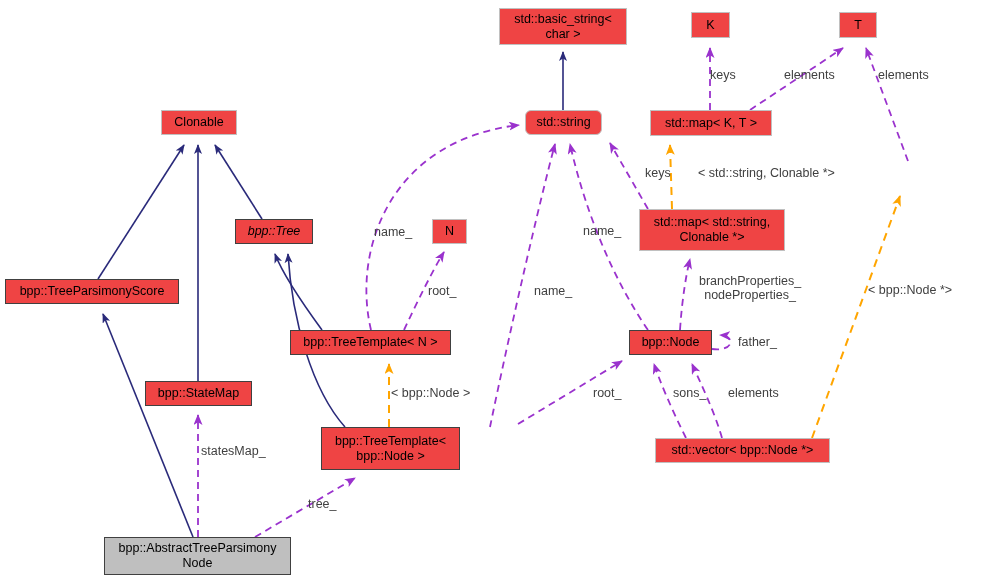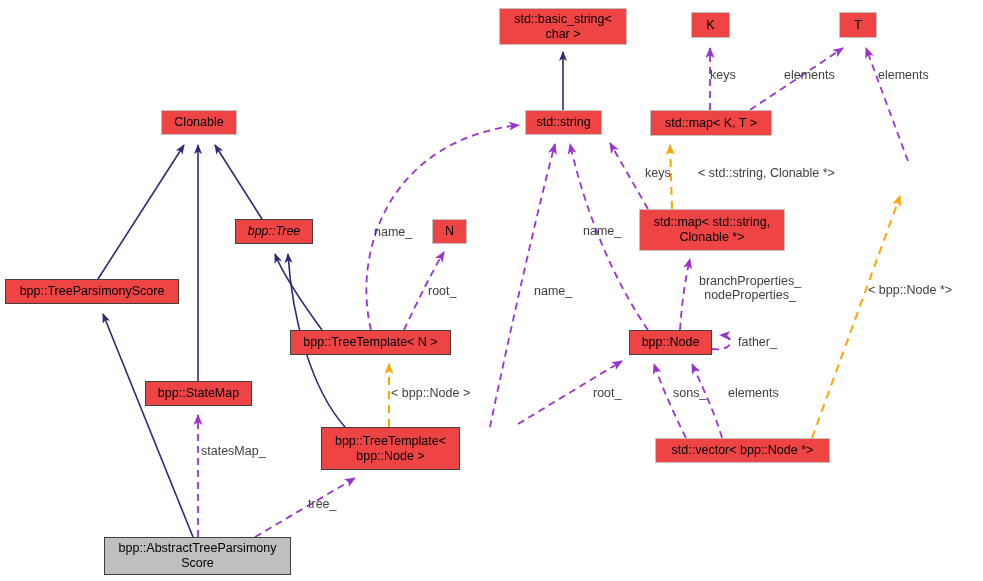--- a/index.html
+++ b/index.html
@@ -133,21 +133,21 @@
 
   <div class="node-box plain" style="left:499px; top:8px; width:128px; height:37px;">std::basic_string&lt;
 char &gt;</div>
 
   <div class="node-box plain" style="left:691px; top:12px; width:39px; height:26px;">K</div>
 
   <div class="node-box plain" style="left:839px; top:12px; width:38px; height:26px;">T</div>
 
   <div class="node-box plain" style="left:161px; top:110px; width:76px; height:25px;">Clonable</div>
 
-  <div class="node-box plain" style="left:525px; top:110px; width:77px; height:25px;">std::string</div>
+  <div class="node-box plain" style="left:525px; top:110px; width:77px; height:25px;border-radius:6px;">std::string</div>
 
   <div class="node-box plain" style="left:650px; top:110px; width:122px; height:26px;">std::map&lt; K, T &gt;</div>
 
 
   <div class="node-box strong" style="left:235px; top:219px; width:78px; height:25px;font-style:italic;">bpp::Tree</div>
 
   <div class="node-box plain" style="left:432px; top:219px; width:35px; height:25px;">N</div>
 
   <div class="node-box plain" style="left:639px; top:209px; width:146px; height:42px;">std::map&lt; std::string,
 Clonable *&gt;</div>
@@ -159,21 +159,21 @@
   <div class="node-box strong" style="left:629px; top:330px; width:83px; height:25px;">bpp::Node</div>
 
   <div class="node-box strong" style="left:145px; top:381px; width:107px; height:25px;">bpp::StateMap</div>
 
   <div class="node-box plain" style="left:655px; top:438px; width:175px; height:25px;">std::vector&lt; bpp::Node *&gt;</div>
 
   <div class="node-box strong" style="left:321px; top:427px; width:139px; height:43px;">bpp::TreeTemplate&lt;
 bpp::Node &gt;</div>
 
   <div class="node-box current" style="left:104px; top:537px; width:187px; height:38px;">bpp::AbstractTreeParsimony
-Score</div>
+Node</div>
 
   <div class="edge-label" style="left:710px; top:68px;">keys</div>
 
   <div class="edge-label" style="left:784px; top:68px;">elements</div>
 
   <div class="edge-label" style="left:878px; top:68px;">elements</div>
 
   <div class="edge-label" style="left:645px; top:166px;">keys</div>
 
   <div class="edge-label" style="left:698px; top:166px;">&lt; std::string, Clonable *&gt;</div>

